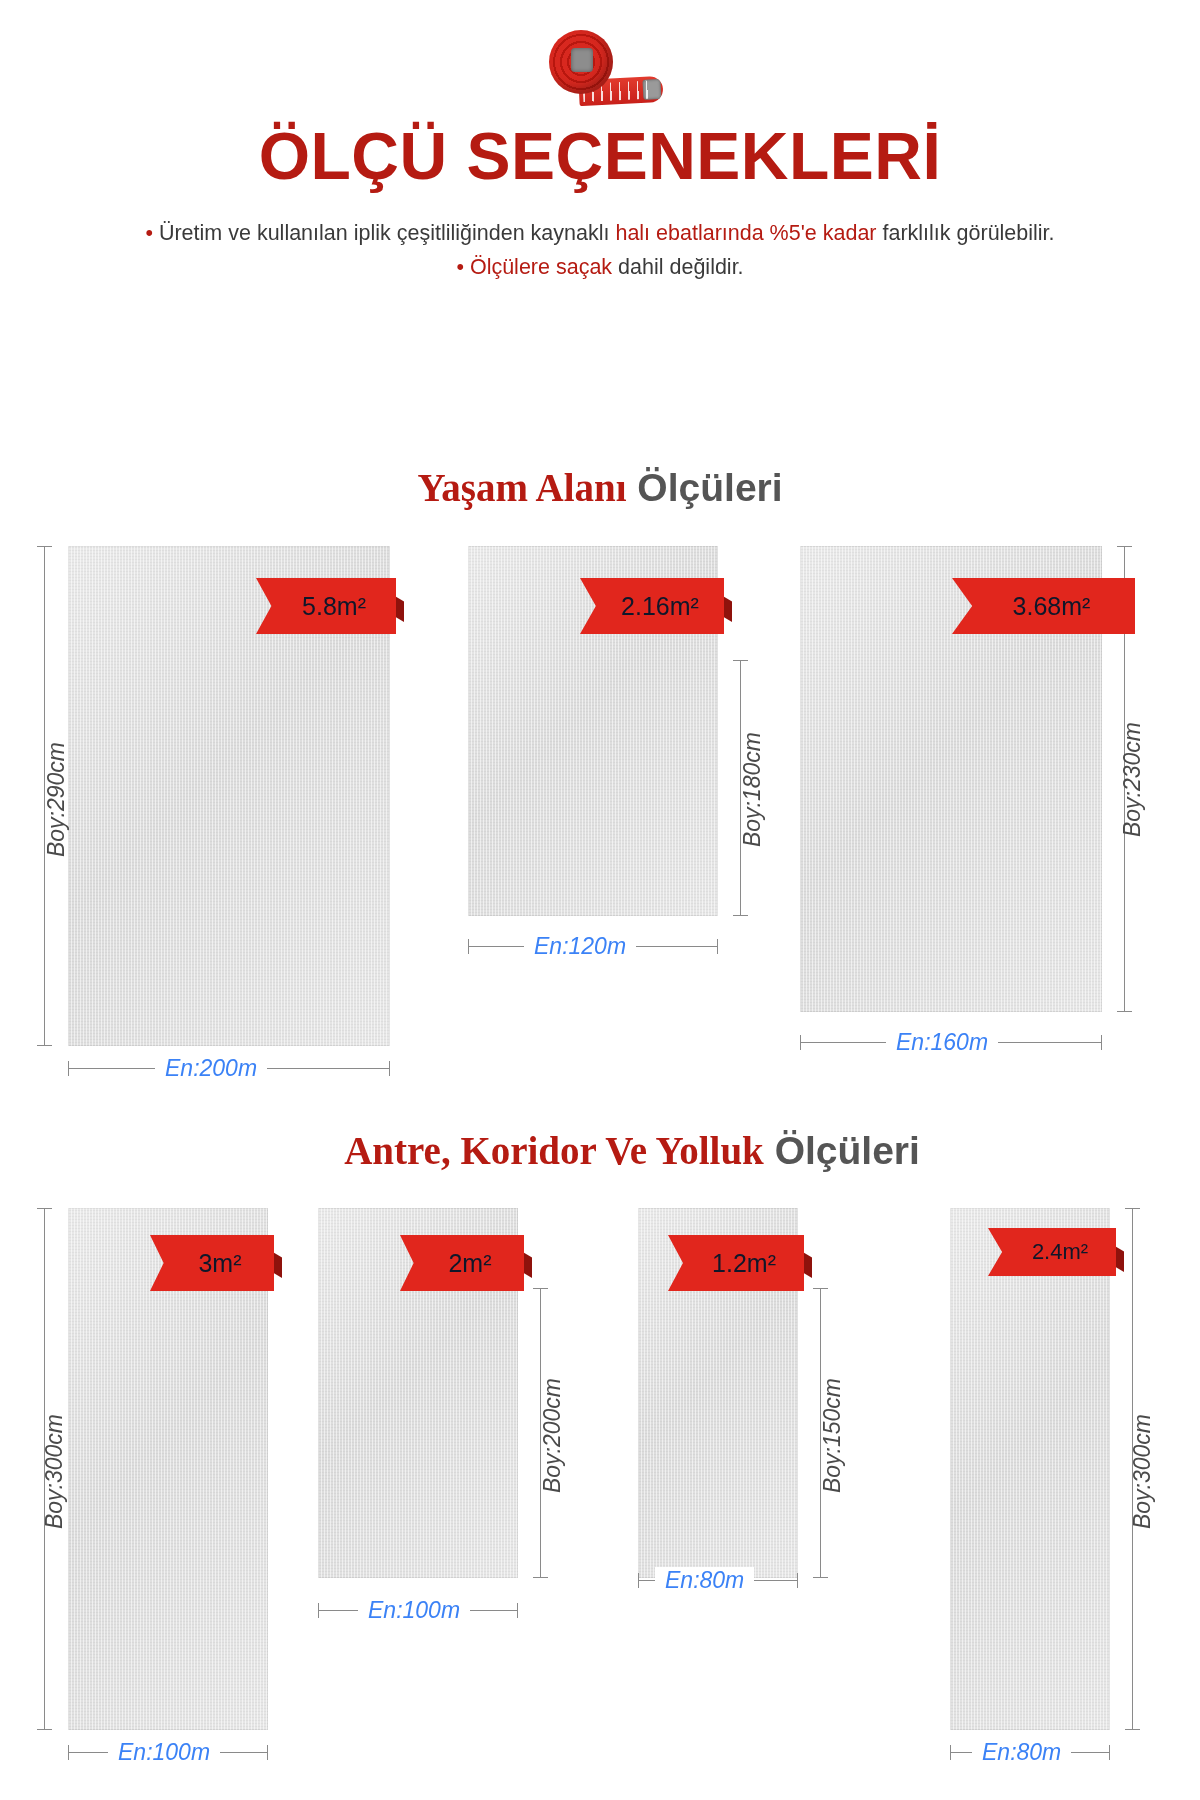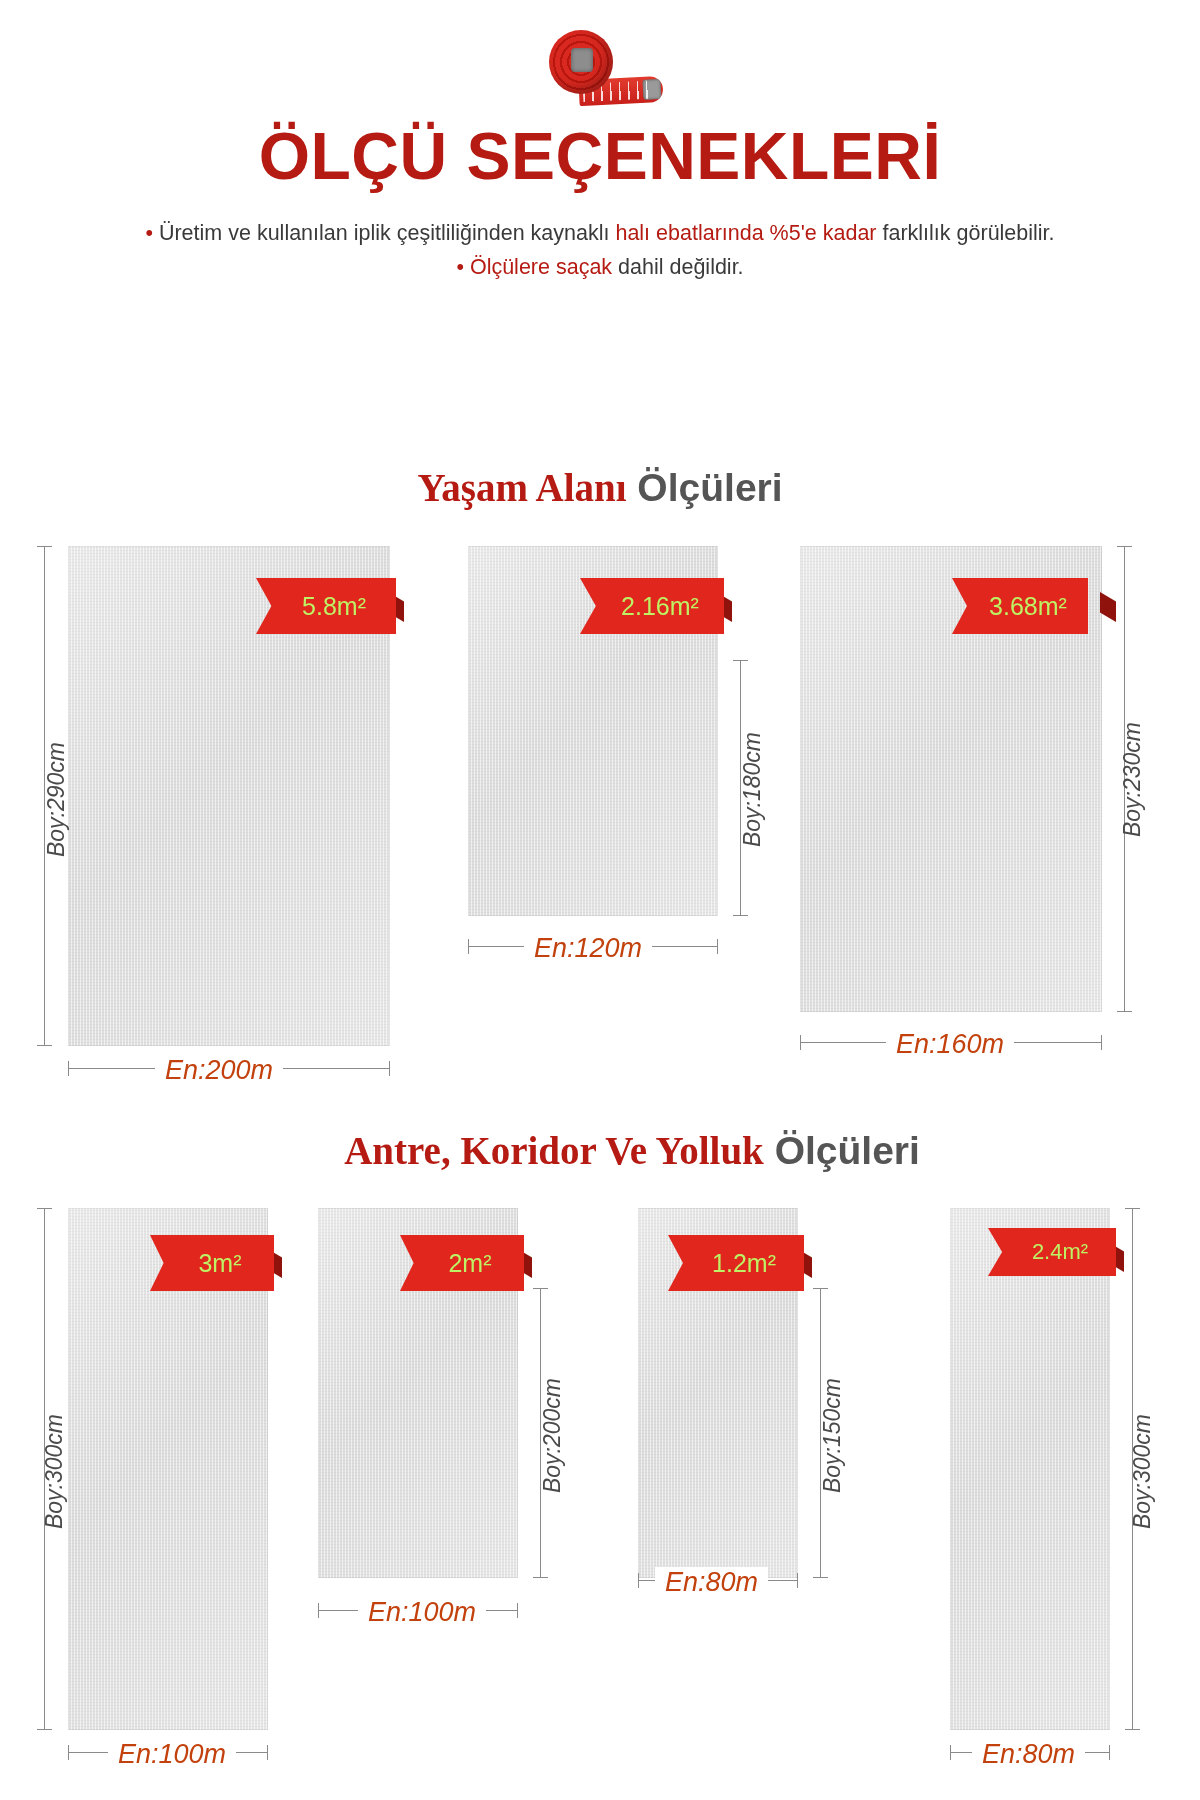--- a/index.html
+++ b/index.html
@@ -134,21 +134,21 @@
   }
 
   
   .ribbon {
     position: absolute;
     height: 56px;
     background: #e1261d;
     display: flex;
     align-items: center;
     justify-content: center;
-    color: #bef264;
+    color: #0f172a;
     font-size: 25px;
     font-weight: 500;
     clip-path: polygon(0% 0%, 100% 0%, 100% 100%, 0% 100%, 11% 50%);
     padding-left: 16px;
     box-sizing: border-box;
     z-index: 3;
   }
   .ribbon-fold {
     position: absolute;
     width: 16px;
@@ -195,23 +195,23 @@
     position: absolute;
     font-size: 23px;
     font-style: italic;
     color: #4a4a4a;
     transform: rotate(-90deg);
     transform-origin: 50% 50%;
     white-space: nowrap;
   }
   .dim-label-h {
     position: absolute;
-    font-size: 27px;
+    font-size: 23px;
     font-style: italic;
-    color: #c2410c;
+    color: #3b82f6;
     white-space: nowrap;
     background: #ffffff;
     padding: 0 10px;
     text-align: center;
   }
 </style>
 </head>
 <body>
 
 <div class="page">
@@ -254,21 +254,21 @@
   <div class="rug" style="left:468px; top:546px; width:250px; height:370px;"></div>
   <div class="ribbon-fold" style="left:716px; top:592px;"></div>
   <div class="ribbon" style="left:580px; top:578px; width:144px;">2.16m²</div>
   <div class="dim-v" style="left:740px; top:660px; height:256px;"></div>
   <div class="dim-label-v" style="left:672px; top:776px; width:160px; text-align:center;">Boy:180cm</div>
   <div class="dim-h" style="left:468px; top:946px; width:250px;"></div>
   <div class="dim-label-h" style="left:524px; top:933px;">En:120m</div>
 
   <div class="rug" style="left:800px; top:546px; width:302px; height:466px;"></div>
   <div class="ribbon-fold" style="left:1100px; top:592px;"></div>
-  <div class="ribbon" style="left:952px; top:578px; width:136px;">3.68m²</div>
+  <div class="ribbon" style="left:952px; top:578px; width:183px;">3.68m²</div>
   <div class="dim-v" style="left:1124px; top:546px; height:466px;"></div>
   <div class="dim-label-v" style="left:1052px; top:766px; width:160px; text-align:center;">Boy:230cm</div>
   <div class="dim-h" style="left:800px; top:1042px; width:302px;"></div>
   <div class="dim-label-h" style="left:886px; top:1029px;">En:160m</div>
 
   <div class="section-head" style="top:1128px;margin-left:32px;">
     <span class="strong">Antre, Koridor Ve Yolluk</span><span> Ölçüleri</span>
   </div>
 
   <div class="rug" style="left:68px; top:1208px; width:200px; height:522px;"></div>

